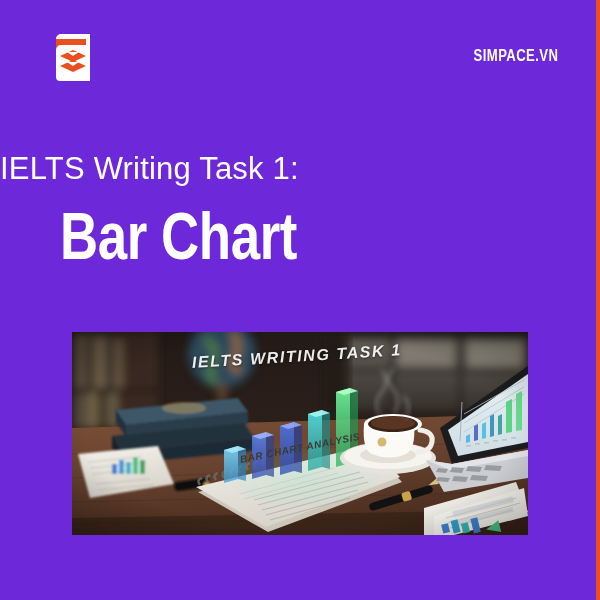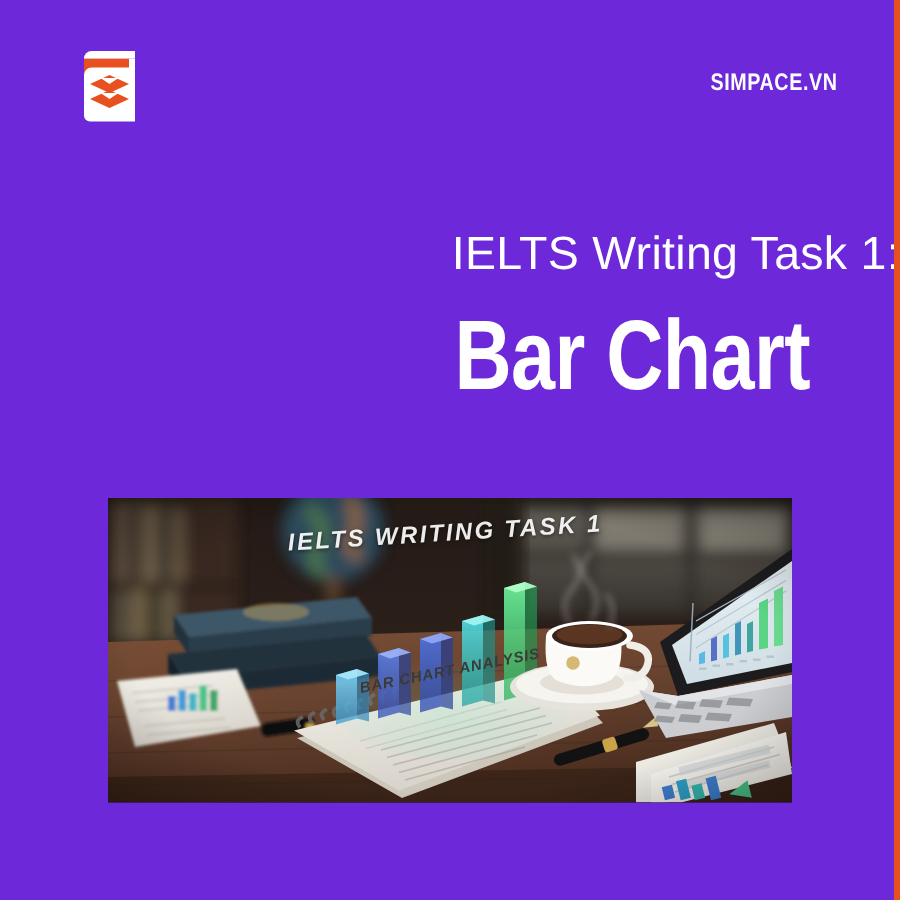--- a/index.html
+++ b/index.html
@@ -41,21 +41,21 @@
     transform-origin: right center;
     white-space: nowrap;
   }
 
   
   #title-block {
     position: absolute;
     left: 0;
     top: 152px;
     width: 600px;
-    text-align: right;
+    text-align: left;
   }
   #title-kicker {
     color: #ffffff;
     font-size: 31px;
     font-weight: 300;
     letter-spacing: 0.2px;
     line-height: 1.1;
     white-space: nowrap;
   }
   #title-main {

